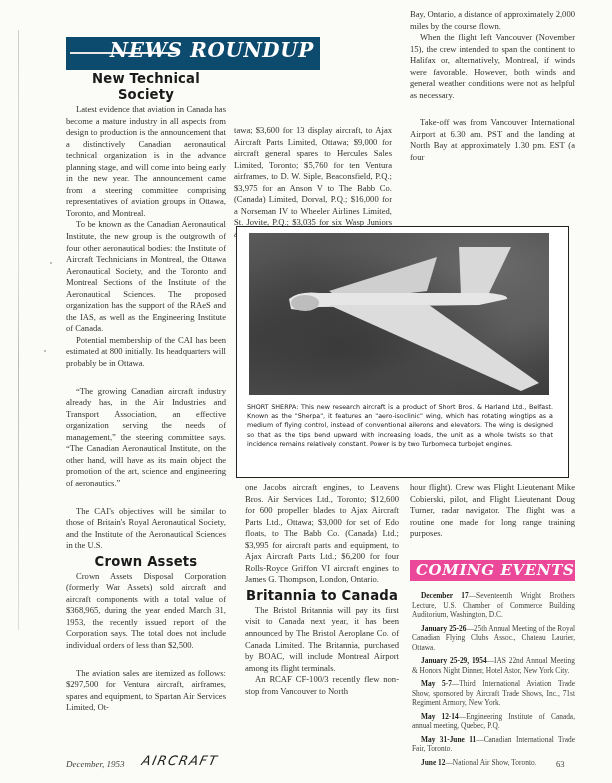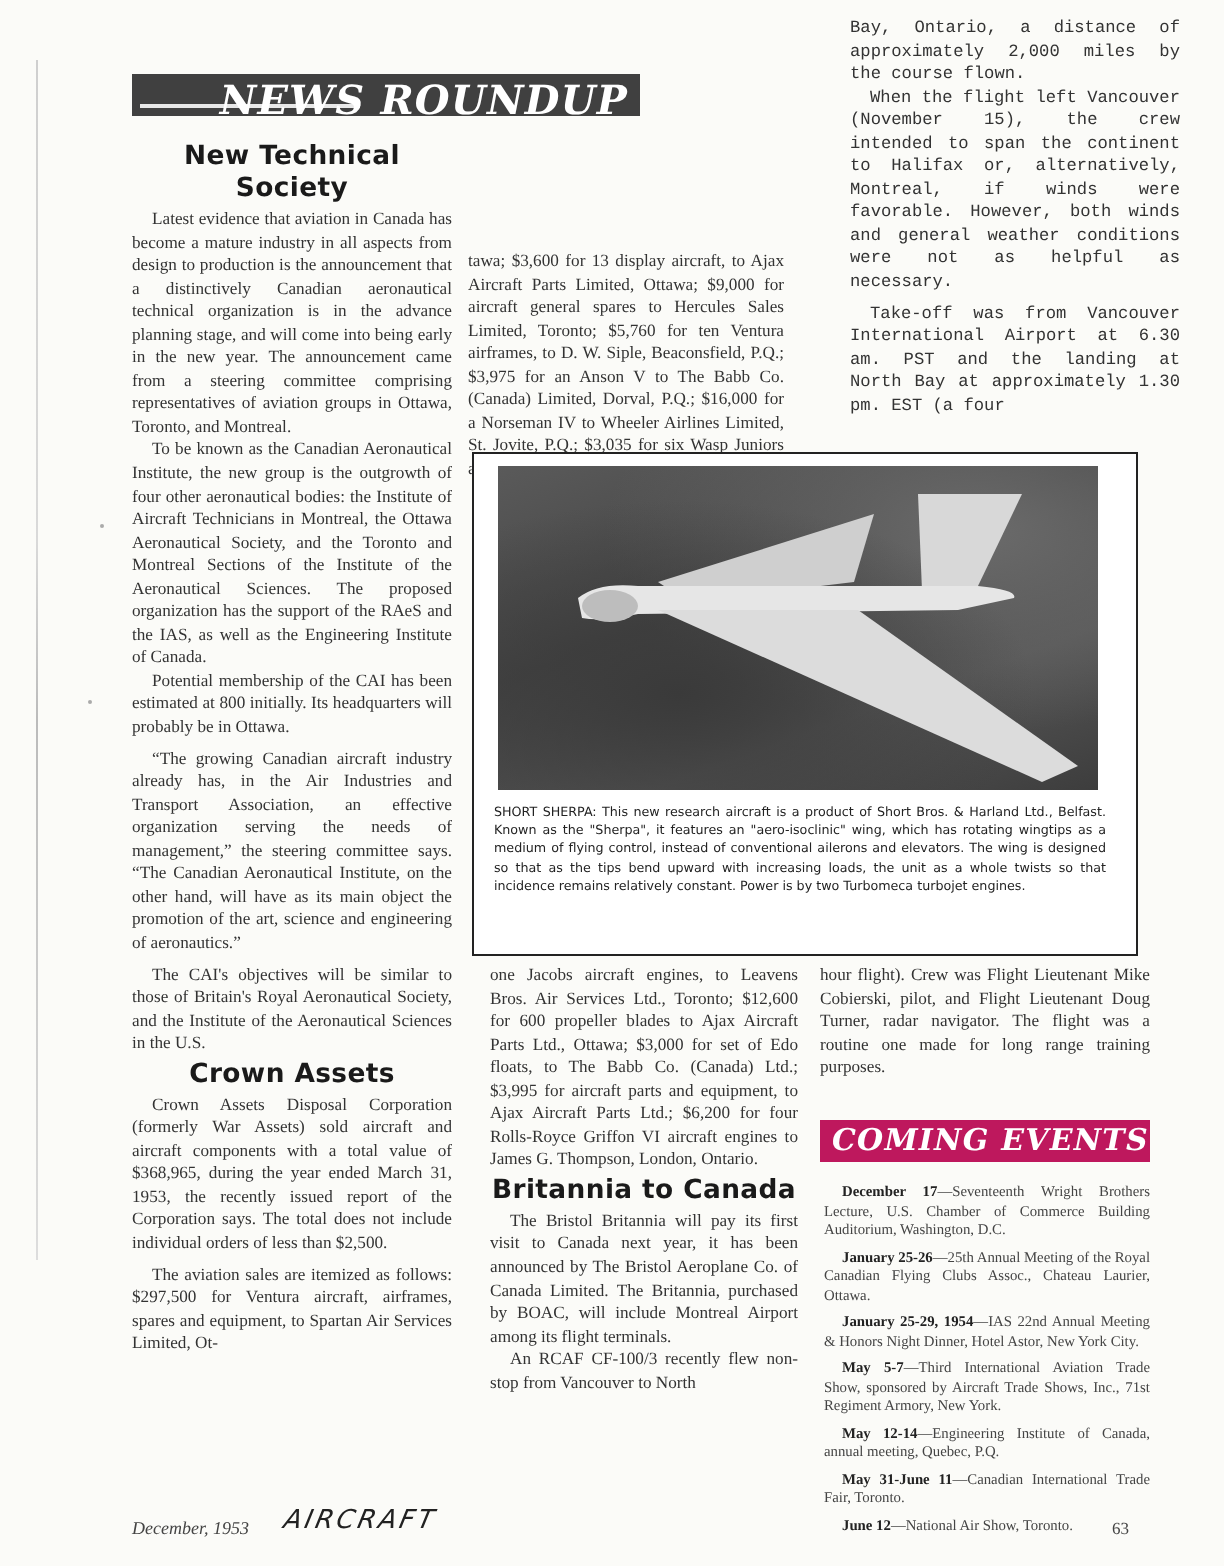--- a/index.html
+++ b/index.html
@@ -7,35 +7,35 @@
     width: 612px; height: 783px; position: relative; overflow: hidden;
     background: #fbfbf8; color: #2b2b2b;
     font-family: "Liberation Serif", "DejaVu Serif", serif;
   }
   .margin-line {
     position: absolute; left: 18px; top: 30px; width: 1px; height: 600px;
     background: linear-gradient(#cfcfcf, #d9d9d9 40%, #bbb 55%, #ddd);
   }
   .col { position: absolute; font-size: 8.6px; line-height: 11.55px; text-align: justify; color: #333; }
   .col p { margin: 0; text-indent: 10px; }
-  .col p.gap { margin-top: 4px; }
+  .col p.gap { margin-top: 16px; }
   .col p.noindent { text-indent: 0; }
   .col-1 { left: 66px; top: 69px; width: 160px; }
   .col-2 { left: 234px; top: 77px; width: 158px; margin-top: 48px; }
-  .col-3 { left: 425px; top: 9px; width: 165px; font-family: Liberation Mono, monospace; }
+  .col-3 { left: 410px; top: 9px; width: 165px; }
   .col-2b { left: 245px; top: 555px; width: 154px; }
   .col-3b { left: 410px; top: 482px; width: 165px; }
   h2.section {
     font-family: "DejaVu Sans", "Liberation Sans", sans-serif;
     font-weight: bold; font-size: 13.2px; line-height: 16px;
     margin: 2px 0 1px 0; color: #1a1a1a; letter-spacing: 0.2px; text-align: center;
   }
   .banner {
-    position: absolute; left: 66px; top: 37px; width: 254px; height: 21px;
-    background: #404040; overflow: hidden;
+    position: absolute; left: 66px; top: 37px; width: 254px; height: 33px;
+    background: #0c4a6e; overflow: hidden;
   }
   .banner .rule { position: absolute; left: 4px; top: 15px; width: 110px; height: 2px; background: #e8e8e8; }
   .banner .title {
     position: absolute; right: 6px; top: 1px;
     font-family: "DejaVu Serif", "Liberation Serif", serif; font-weight: bold; font-style: italic;
     font-size: 20px; color: #fff; letter-spacing: 0.6px;
   }
   .photo-box {
     position: absolute; left: 236px; top: 226px; width: 331px; height: 250px;
     border: 1px solid #222; background: #fff;
@@ -47,21 +47,21 @@
       radial-gradient(ellipse at 80% 20%, #6b6b6b 0%, transparent 55%),
       linear-gradient(160deg, #5a5a5a, #444 40%, #555 70%, #3d3d3d);
   }
   .photo svg { position: absolute; left: 0; top: 0; width: 100%; height: 100%; }
   .caption {
     position: absolute; left: 10px; top: 175px; width: 306px;
     font-family: "DejaVu Sans", "Liberation Sans", sans-serif;
     font-size: 6.35px; line-height: 9.2px; text-align: justify; color: #222;
   }
   .events-banner {
-    position: absolute; left: 410px; top: 560px; width: 165px; height: 21px; background: #be185d;
+    position: absolute; left: 410px; top: 560px; width: 165px; height: 21px; background: #ec4899;
   }
   .events-banner span {
     position: absolute; left: 6px; top: 1px;
     font-family: "DejaVu Serif", "Liberation Serif", serif; font-weight: bold; font-style: italic;
     font-size: 15px; color: #fff; letter-spacing: 0.6px; white-space: nowrap;
   }
   .events { position: absolute; left: 412px; top: 591px; width: 163px; font-size: 7.4px; line-height: 9.5px; color: #444; text-align: justify; }
   .event { margin: 0 0 4px 0; text-indent: 9px; }
   .event .date { font-weight: bold; color: #222; }
   .footer-date { position: absolute; left: 66px; top: 759px; font-style: italic; font-size: 9px; color: #444; }

